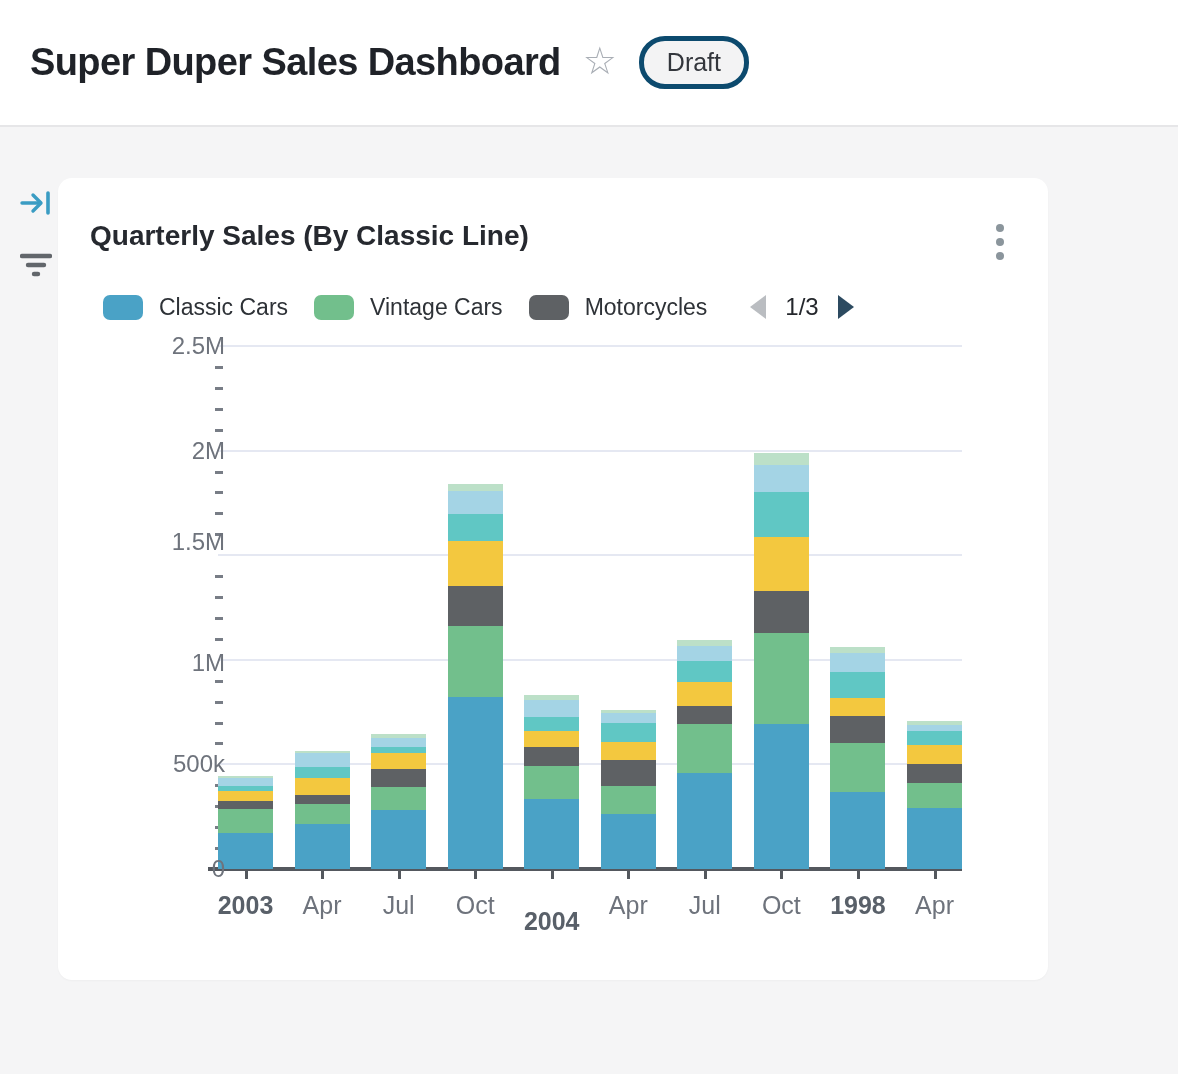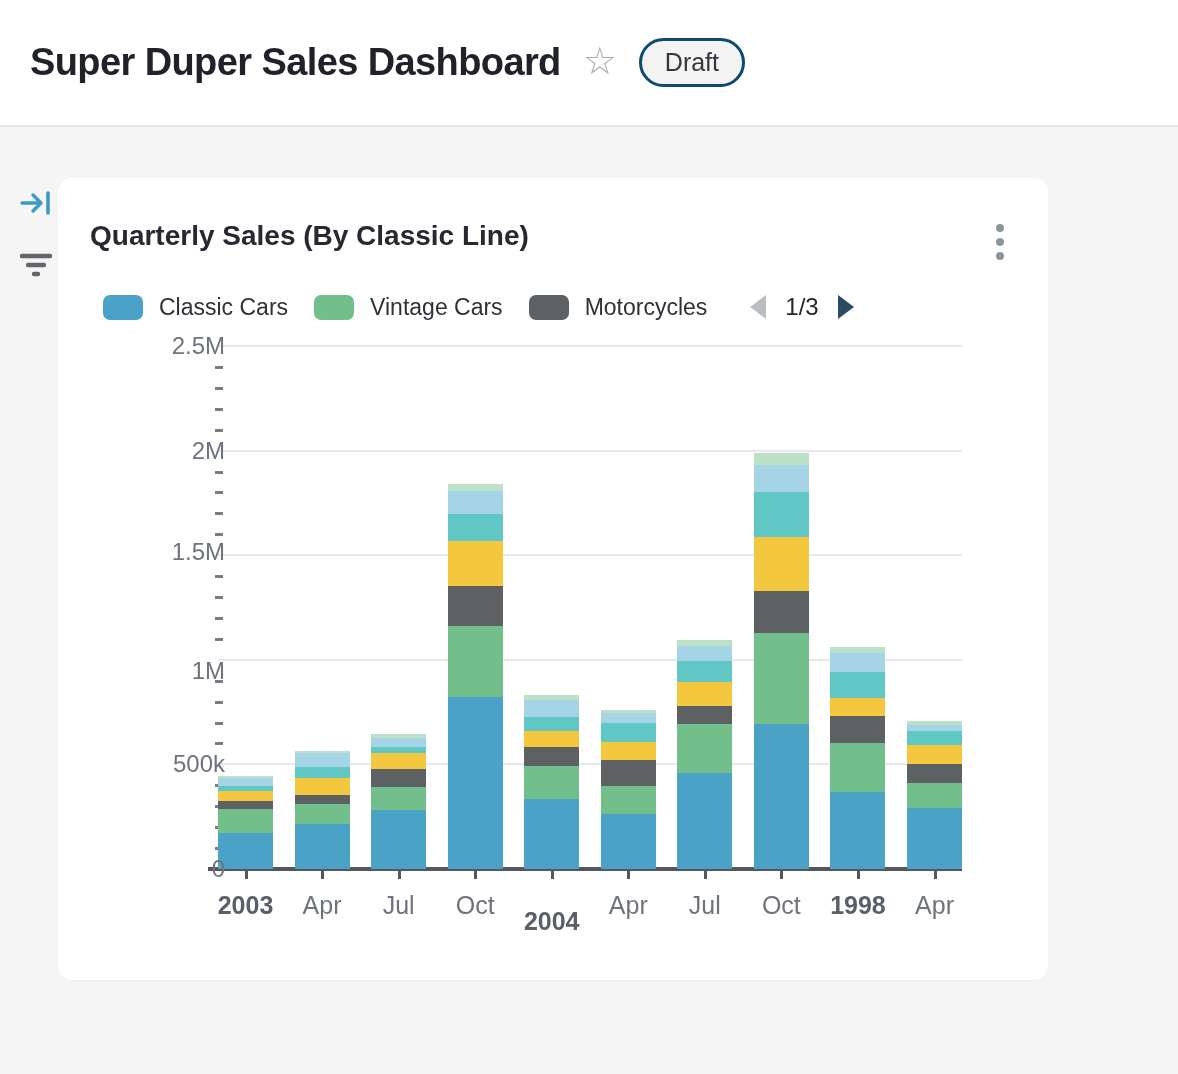--- a/index.html
+++ b/index.html
@@ -12,21 +12,21 @@
     color:#26292f;
   }
   
   .header {
     height:127px; background:#ffffff; border-bottom:2px solid #e6e6e8;
     display:flex; align-items:center; padding:0 30px; gap:22px;
   }
   .page-title { font-size:38px; font-weight:700; color:#1f2228; letter-spacing:-0.6px; }
   .star { font-size:38px; line-height:1; color:#a9aeb5; margin-top:-4px; cursor:pointer; }
   .badge {
-    background:#f3f3f4; border:3px solid #0c4a6e; border-radius:26px;
+    background:#f3f3f4; border:5px solid #0c4a6e; border-radius:26px;
     padding:7px 23px; font-size:25px; color:#33363c;
   }
   
   .mini-sidebar {
     position:absolute; left:12px; top:190px; width:48px;
     display:flex; flex-direction:column; align-items:center; gap:32px;
   }
   .mini-sidebar .icon-btn { cursor:pointer; }
   
   .card {
@@ -279,19 +279,19 @@
           <div class="seg" style="height: 18.6188px; background: rgb(243, 200, 63);"></div>
           <div class="seg" style="height: 14.0164px; background: rgb(96, 199, 196);"></div>
           <div class="seg" style="height: 6.0668px; background: rgb(164, 212, 229);"></div>
           <div class="seg" style="height: 4.6024px; background: rgb(188, 224, 200);"></div>
         </div>
         <div class="xtick" style="left: 715.5px;"></div>
         <div class="xlabel" style="left: 716.5px;">Apr</div>
       </div>
   <div class="ylabel" style="top: 523px;">0</div>
       <div class="ylabel" style="top: 418.4px;">500k</div>
-      <div class="ylabel" style="top: 325px;">1M</div>
-      <div class="ylabel" style="top: 206px;">1.5M</div>
+      <div class="ylabel" style="top: 317px;">1M</div>
+      <div class="ylabel" style="top: 196px;">1.5M</div>
       <div class="ylabel" style="top: 104.6px;">2M</div>
       <div class="ylabel" style="top: 0px;">2.5M</div>
     </div>
 
 </div>
 
 </body></html>

